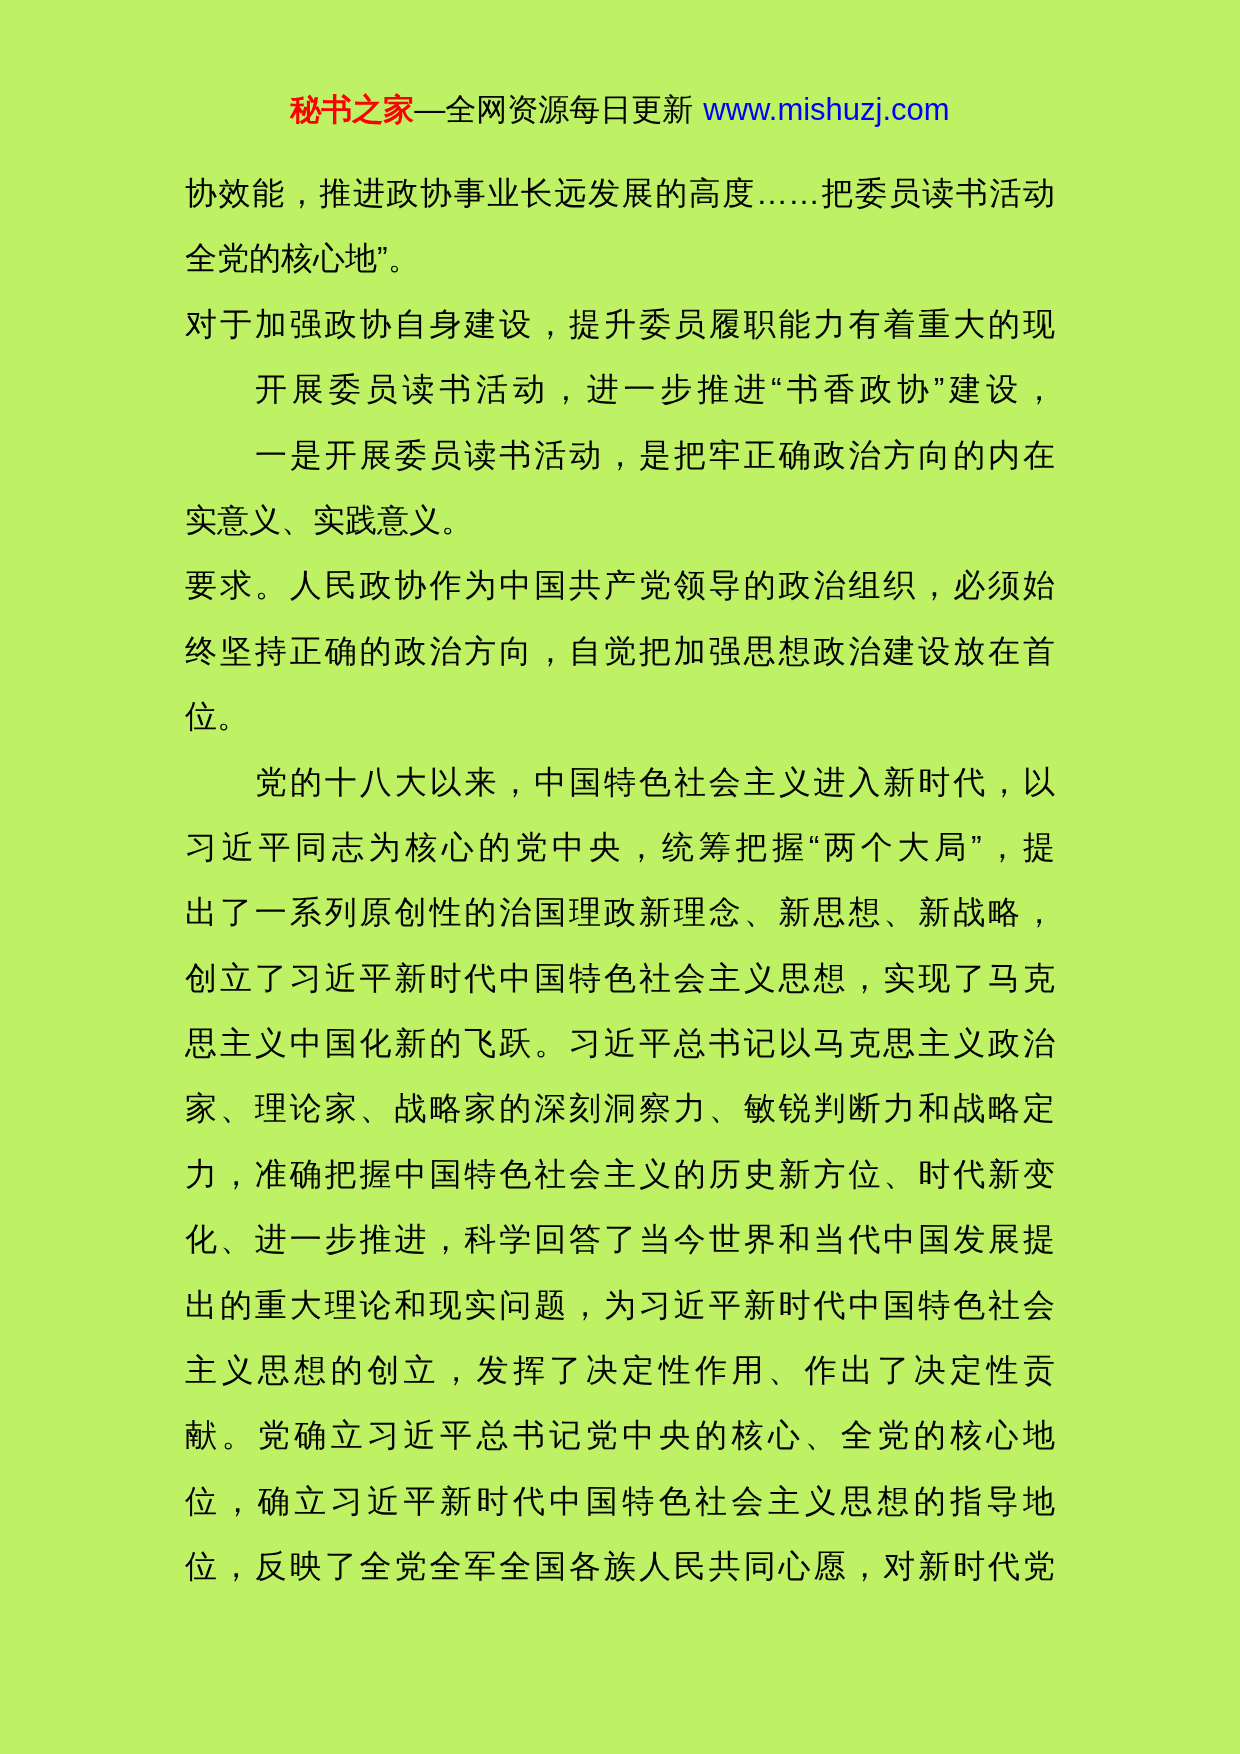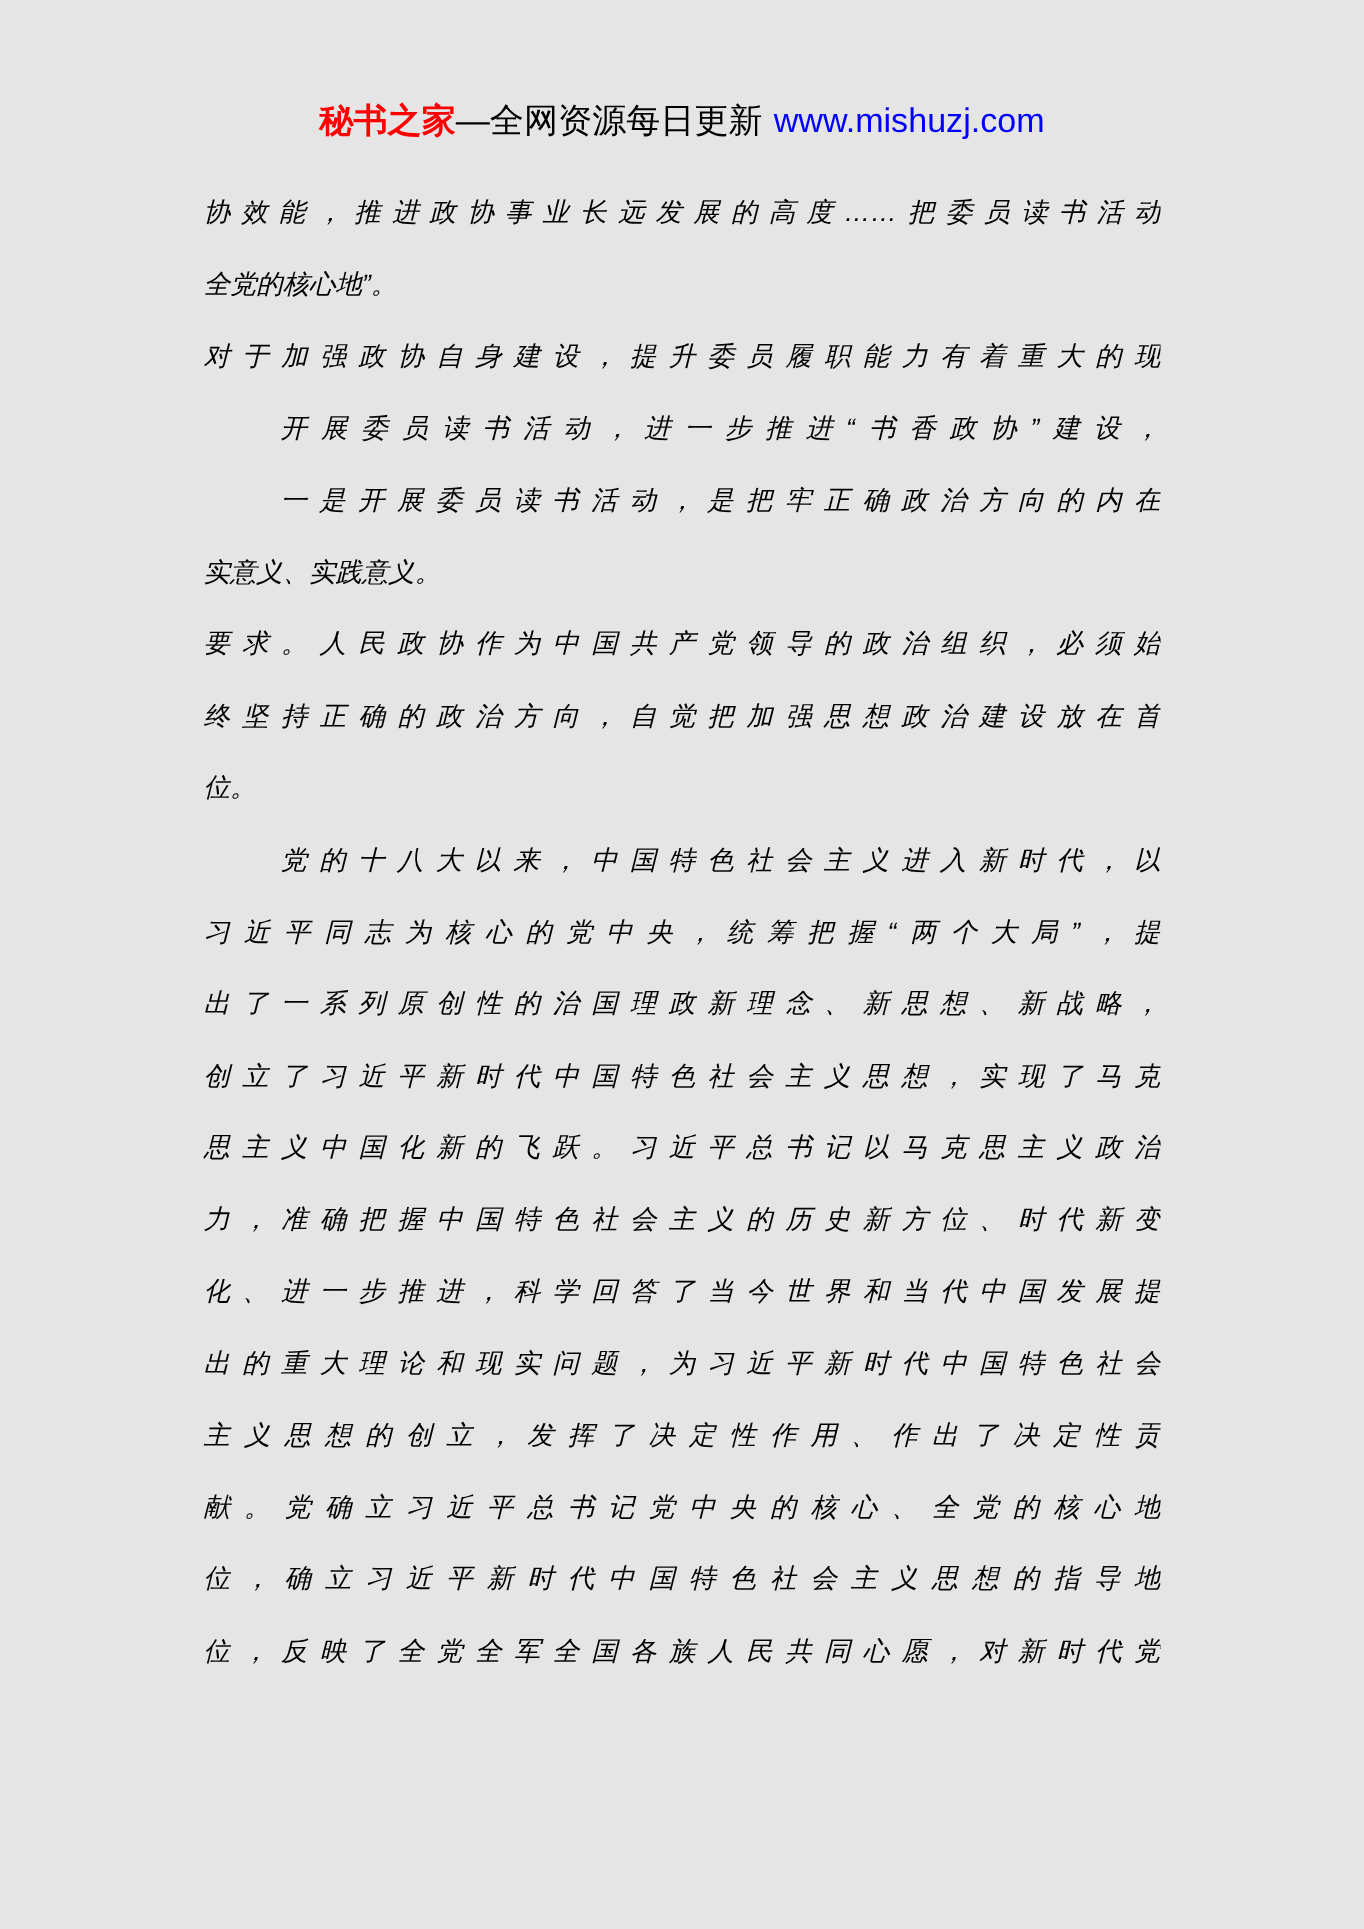--- a/index.html
+++ b/index.html
@@ -7,21 +7,21 @@
     width: 1240px;
     height: 1754px;
     background: #ffffff;
     position: relative;
     font-family: "Liberation Sans", "DejaVu Sans", sans-serif;
     color: #000000;
   }
   .page {
     position: absolute;
     inset: 0;
-    background: #e5e5e5;
+    background: #bef264;
     overflow: hidden;
   }
   .header {
     position: absolute;
     top: 90px;
     left: 0;
     width: 100%;
     text-align: center;
     font-size: 31px;
     line-height: 40px;
@@ -31,22 +31,21 @@
     font-weight: bold;
   }
   .url {
     margin-left: 10px;
   }
   .doc {
     position: absolute;
     left: 185px;
     top: 161px;
     width: 870px;
-    font-size: 24px;
-    font-style: italic;
+    font-size: 32px;
   }
   .line {
     height: 65.4px;
     line-height: 65.4px;
     text-align: justify;
     text-align-last: justify;
     text-justify: inter-character;
     overflow: hidden;
   }
   .line.indent {
@@ -71,20 +70,21 @@
       <div class="line indent">一是开展委员读书活动，是把牢正确政治方向的内在</div>
       <div class="line last">实意义、实践意义。</div>
       <div class="line">要求。人民政协作为中国共产党领导的政治组织，必须始</div>
       <div class="line">终坚持正确的政治方向，自觉把加强思想政治建设放在首</div>
       <div class="line last">位。</div>
       <div class="line indent">党的十八大以来，中国特色社会主义进入新时代，以</div>
       <div class="line">习近平同志为核心的党中央，统筹把握“两个大局”，提</div>
       <div class="line">出了一系列原创性的治国理政新理念、新思想、新战略，</div>
       <div class="line">创立了习近平新时代中国特色社会主义思想，实现了马克</div>
       <div class="line">思主义中国化新的飞跃。习近平总书记以马克思主义政治</div>
+      <div class="line">家、理论家、战略家的深刻洞察力、敏锐判断力和战略定</div>
       <div class="line">力，准确把握中国特色社会主义的历史新方位、时代新变</div>
       <div class="line">化、进一步推进，科学回答了当今世界和当代中国发展提</div>
       <div class="line">出的重大理论和现实问题，为习近平新时代中国特色社会</div>
       <div class="line">主义思想的创立，发挥了决定性作用、作出了决定性贡</div>
       <div class="line">献。党确立习近平总书记党中央的核心、全党的核心地</div>
       <div class="line">位，确立习近平新时代中国特色社会主义思想的指导地</div>
       <div class="line">位，反映了全党全军全国各族人民共同心愿，对新时代党</div>
     </div>
 </div>
 

